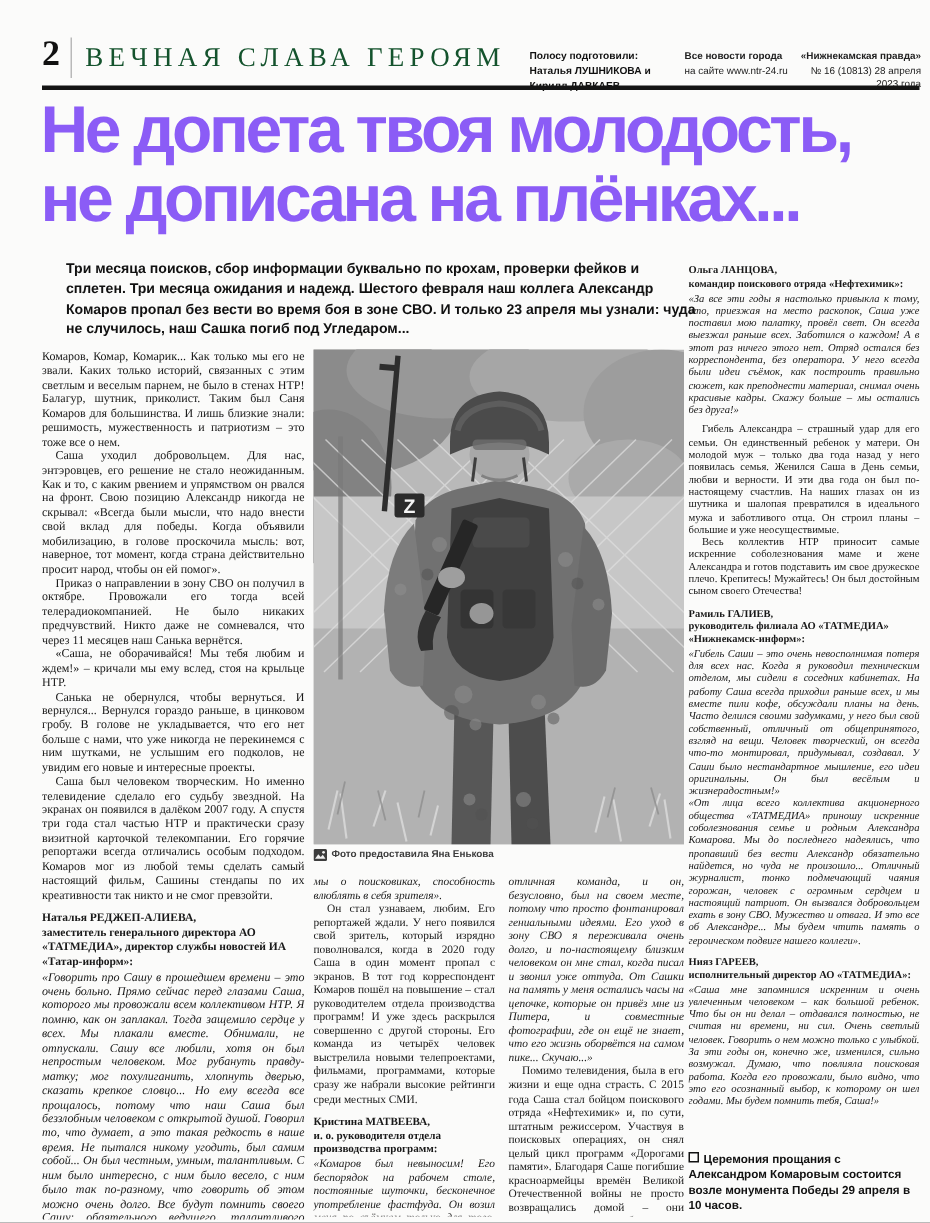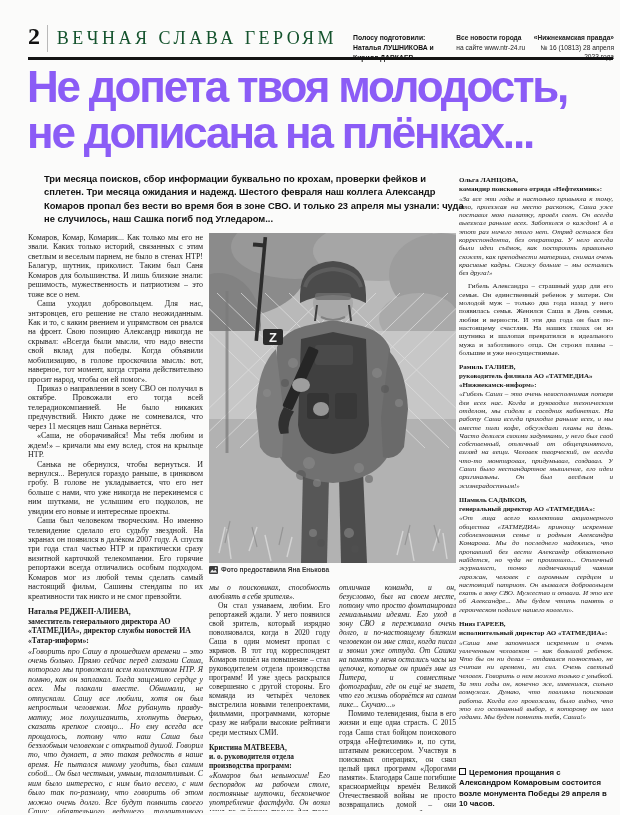--- a/index.html
+++ b/index.html
@@ -221,29 +221,26 @@
   </div>
 
   <div class="col4 bodycol">
     <div class="col4-flow">
       <div class="author" style="margin-top:0">
         <span>Ольга ЛАНЦОВА,</span><br>
         <span>командир поискового отряда «Нефтехимик»:</span>
       </div>
       <p class="q">«За все эти годы я настолько привыкла к тому, что, приезжая на место раскопок, Саша уже поставил мою палатку, провёл свет. Он всегда выезжал раньше всех. Заботился о каждом! А в этот раз ничего этого нет. Отряд остался без корреспондента, без оператора. У него всегда были идеи съёмок, как построить правильно сюжет, как преподнести материал, снимал очень красивые кадры. Скажу больше – мы остались без друга!»</p>
       <p class="ind" style="margin-top:5px">Гибель Александра – страшный удар для его семьи. Он единственный ребенок у матери. Он молодой муж – только два года назад у него появилась семья. Женился Саша в День семьи, любви и верности. И эти два года он был по-настоящему счастлив. На наших глазах он из шутника и шалопая превратился в идеального мужа и заботливого отца. Он строил планы – большие и уже неосуществимые.</p>
+      <p class="ind">Весь коллектив НТР приносит самые искренние соболезнования маме и жене Александра и готов подставить им свое дружеское плечо. Крепитесь! Мужайтесь! Он был достойным сыном своего Отечества!</p>
       <div class="author">
         <span>Рамиль ГАЛИЕВ,</span><br>
         <span>руководитель филиала АО «ТАТМЕДИА» «Нижнекамск-информ»:</span>
       </div>
       <p class="q">«Гибель Саши – это очень невосполнимая потеря для всех нас. Когда я руководил техническим отделом, мы сидели в соседних кабинетах. На работу Саша всегда приходил раньше всех, и мы вместе пили кофе, обсуждали планы на день. Часто делился своими задумками, у него был свой собственный, отличный от общепринятого, взгляд на вещи. Человек творческий, он всегда что-то монтировал, придумывал, создавал. У Саши было нестандартное мышление, его идеи оригинальны. Он был весёлым и жизнерадостным!»</p>
-      <div class="author">
-        <span>Шамиль САДЫКОВ,</span><br>
-        <span>генеральный директор АО «ТАТМЕДИА»:</span>
-      </div>
       <p class="q">«От лица всего коллектива акционерного общества «ТАТМЕДИА» приношу искренние соболезнования семье и родным Александра Комарова. Мы до последнего надеялись, что пропавший без вести Александр обязательно найдется, но чуда не произошло... Отличный журналист, тонко подмечающий чаяния горожан, человек с огромным сердцем и настоящий патриот. Он вызвался добровольцем ехать в зону СВО. Мужество и отвага. И это все об Александре... Мы будем чтить память о героическом подвиге нашего коллеги».</p>
       <div class="author">
         <span>Нияз ГАРЕЕВ,</span><br>
         <span>исполнительный директор АО «ТАТМЕДИА»:</span>
       </div>
       <p class="q">«Саша мне запомнился искренним и очень увлеченным человеком – как большой ребенок. Что бы он ни делал – отдавался полностью, не считая ни времени, ни сил. Очень светлый человек. Говорить о нем можно только с улыбкой. За эти годы он, конечно же, изменился, сильно возмужал. Думаю, что повлияла поисковая работа. Когда его провожали, было видно, что это его осознанный выбор, к которому он шел годами. Мы будем помнить тебя, Саша!»</p>
     </div>
     <div class="notice">
       <span class="sq"></span><span>Церемония прощания с Александром Комаровым состоится возле монумента Победы 29 апреля в 10 часов.</span>
     </div>

